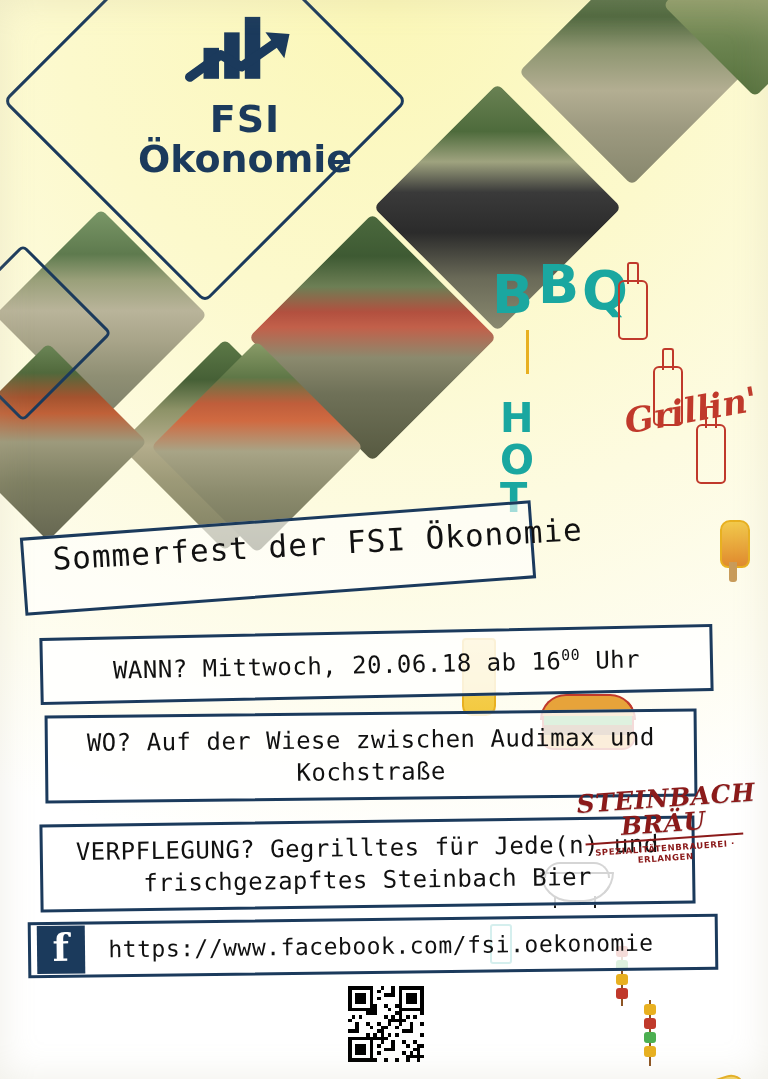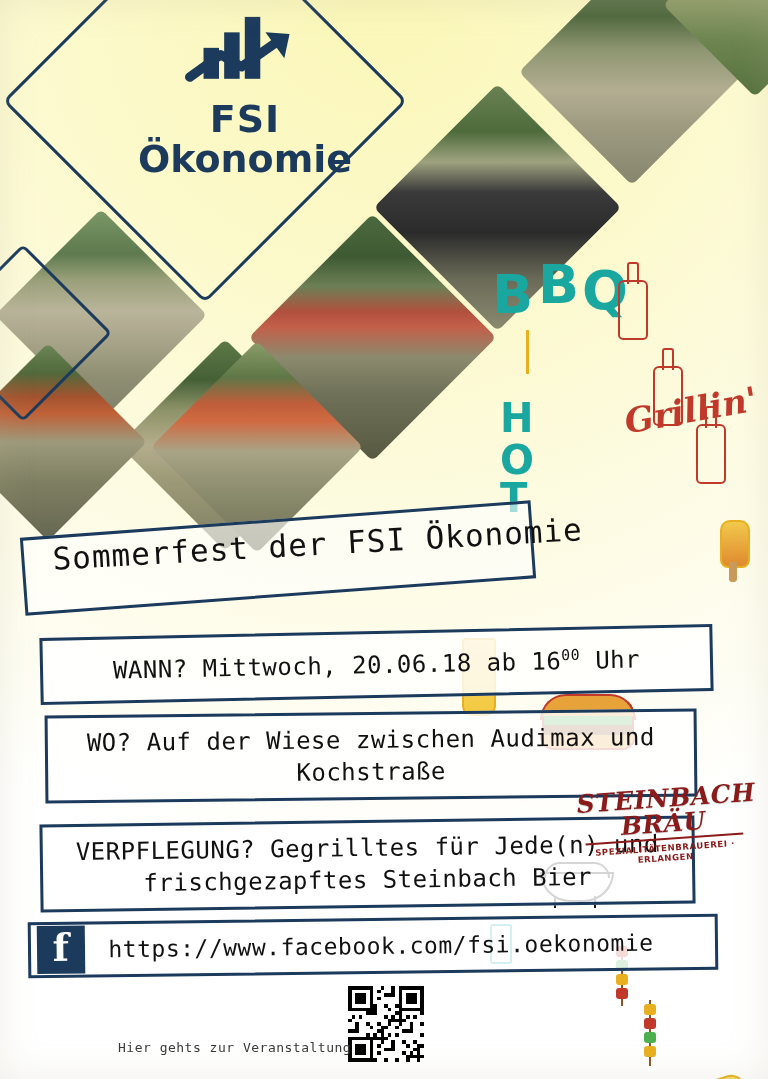--- a/index.html
+++ b/index.html
@@ -986,15 +986,14 @@
         <span></span>
         <span style="background: rgb(255, 255, 255);"></span>
         <span style="background: rgb(255, 255, 255);"></span>
         <span></span>
         <span style="background: rgb(255, 255, 255);"></span>
         <span style="background: rgb(255, 255, 255);"></span>
         <span></span>
         <span style="background: rgb(255, 255, 255);"></span>
       </div>
   </div>
-  <div id="qr-caption">Hier gehts zur Veranstaltung</div>
 
 </div>
 
 </body></html>

